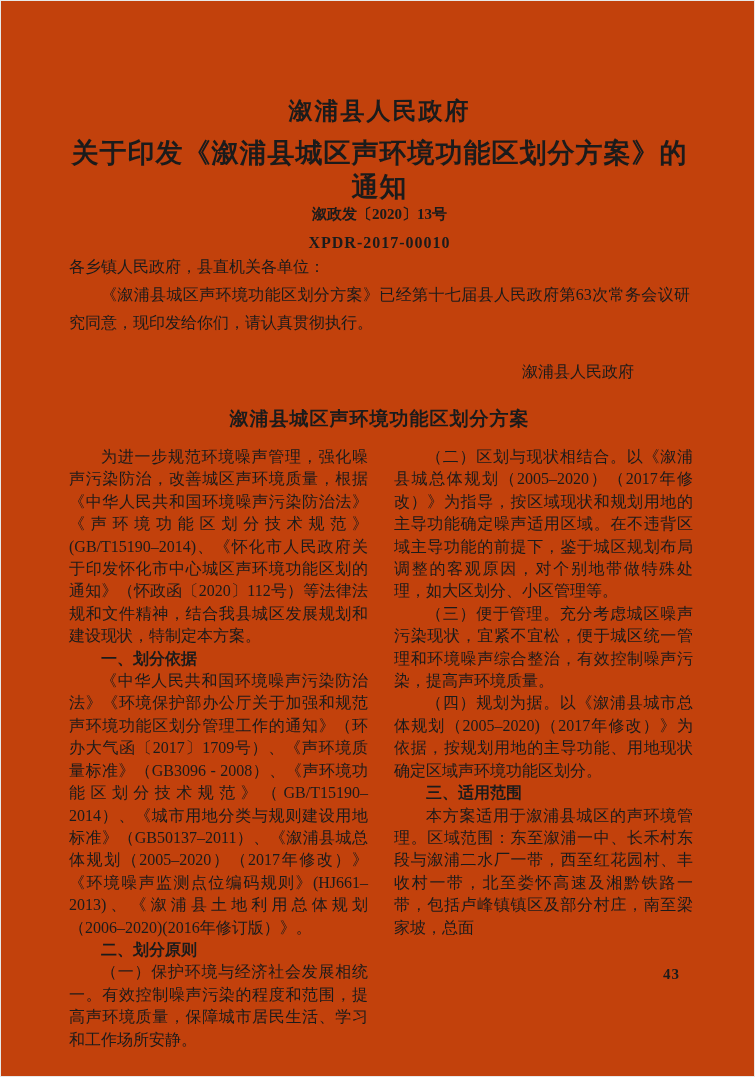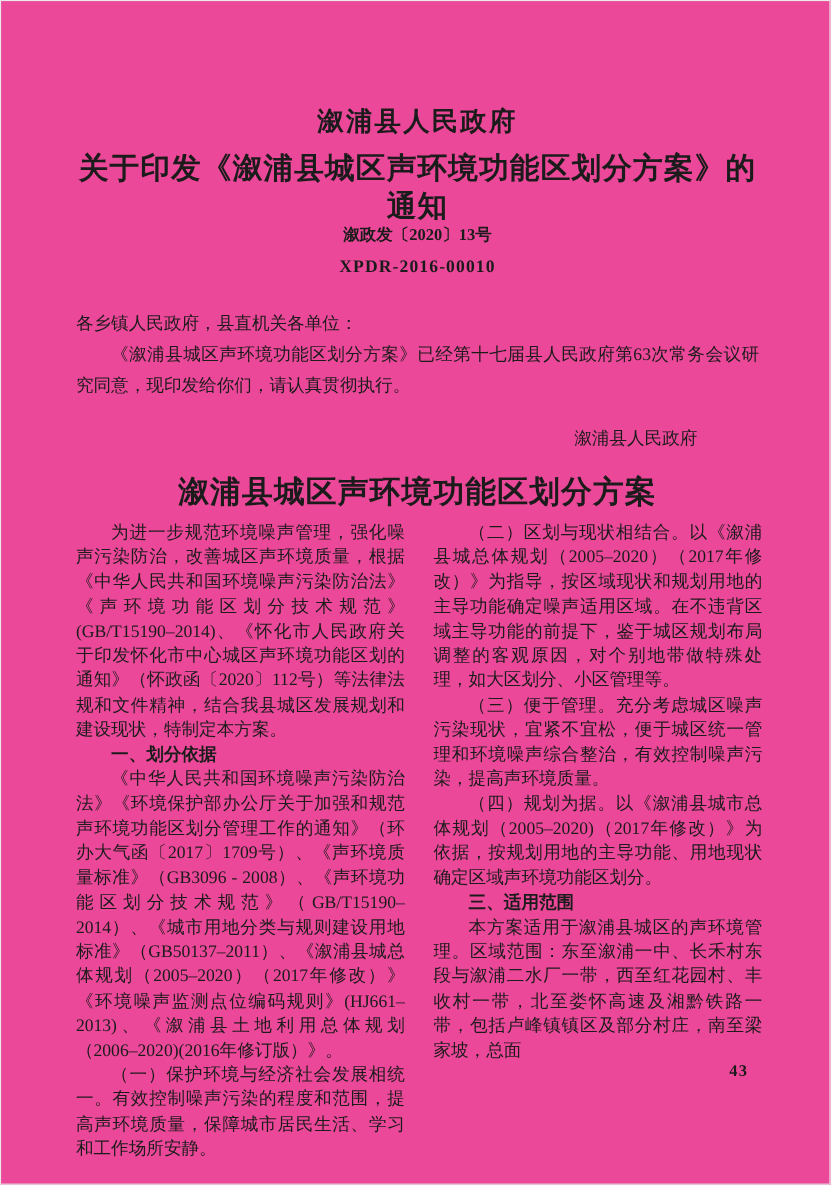--- a/index.html
+++ b/index.html
@@ -5,21 +5,21 @@
   html, body {
     margin: 0;
     padding: 0;
     background: #f4f4f4;
   }
   .page {
     position: relative;
     width: 755px;
     height: 1077px;
     margin: 0 auto;
-    background: #ec4899;
+    background: #c2410c;
     box-sizing: border-box;
     padding: 95px 64px 0 68px;
     border: 1px solid #e8e8e8;
     color: #1b1b1b;
     font-family: "Liberation Serif", serif;
     overflow: hidden;
   }
   .org-title {
     text-align: center;
     font-family: "Liberation Sans", sans-serif;
@@ -45,21 +45,20 @@
   }
   .doc-code {
     text-align: center;
     font-size: 16px;
     font-weight: bold;
     letter-spacing: 1px;
     margin-top: 9px;
     line-height: 20px;
   }
   .notice {
-    margin-top: 28px;
     font-size: 16px;
     line-height: 28px;
   }
   .salutation {
     margin: 0;
   }
   .notice-body {
     margin: 0;
     text-indent: 2em;
     text-align: justify;
@@ -69,21 +68,21 @@
     margin-top: 20px;
     text-align: right;
     padding-right: 56px;
     line-height: 30px;
   }
   .sig-block div { white-space: nowrap; }
   .plan-title {
     text-align: center;
     font-family: "Liberation Sans", sans-serif;
     font-weight: bold;
-    font-size: 28px;
+    font-size: 19px;
     letter-spacing: 1px;
     margin-top: 18px;
     line-height: 28px;
   }
   .columns {
     display: flex;
     gap: 26px;
     margin-top: 13px;
   }
   .col {
@@ -114,37 +113,38 @@
   }
 </style>
 </head>
 <body>
 
 <div class="page">
 
   <div class="org-title">溆浦县人民政府</div>
   <div class="doc-title">关于印发《溆浦县城区声环境功能区划分方案》的通知</div>
   <div class="doc-number">溆政发〔2020〕13号</div>
-  <div class="doc-code">XPDR-2016-00010</div>
+  <div class="doc-code">XPDR-2017-00010</div>
 
   <div class="notice">
     <p class="salutation">各乡镇人民政府，县直机关各单位：</p>
     <p class="notice-body">《溆浦县城区声环境功能区划分方案》已经第十七届县人民政府第63次常务会议研究同意，现印发给你们，请认真贯彻执行。</p>
     <div class="sig-block">
       <div>溆浦县人民政府</div>
     </div>
   </div>
 
   <div class="plan-title">溆浦县城区声环境功能区划分方案</div>
 
   <div class="columns">
     <div class="col">
       <p class="para">为进一步规范环境噪声管理，强化噪声污染防治，改善城区声环境质量，根据《中华人民共和国环境噪声污染防治法》《声环境功能区划分技术规范》(GB/T15190–2014)、《怀化市人民政府关于印发怀化市中心城区声环境功能区划的通知》（怀政函〔2020〕112号）等法律法规和文件精神，结合我县城区发展规划和建设现状，特制定本方案。</p>
       <p class="heading">一、划分依据</p>
       <p class="para">《中华人民共和国环境噪声污染防治法》《环境保护部办公厅关于加强和规范声环境功能区划分管理工作的通知》（环办大气函〔2017〕1709号）、《声环境质量标准》（GB3096 - 2008）、《声环境功能区划分技术规范》（GB/T15190–2014）、《城市用地分类与规则建设用地标准》（GB50137–2011）、《溆浦县城总体规划（2005–2020）（2017年修改）》《环境噪声监测点位编码规则》(HJ661–2013)、《溆浦县土地利用总体规划（2006–2020)(2016年修订版）》。</p>
+      <p class="heading">二、划分原则</p>
       <p class="para">（一）保护环境与经济社会发展相统一。有效控制噪声污染的程度和范围，提高声环境质量，保障城市居民生活、学习和工作场所安静。</p>
     </div>
     <div class="col">
       <p class="para">（二）区划与现状相结合。以《溆浦县城总体规划（2005–2020）（2017年修改）》为指导，按区域现状和规划用地的主导功能确定噪声适用区域。在不违背区域主导功能的前提下，鉴于城区规划布局调整的客观原因，对个别地带做特殊处理，如大区划分、小区管理等。</p>
       <p class="para">（三）便于管理。充分考虑城区噪声污染现状，宜紧不宜松，便于城区统一管理和环境噪声综合整治，有效控制噪声污染，提高声环境质量。</p>
       <p class="para">（四）规划为据。以《溆浦县城市总体规划（2005–2020)（2017年修改）》为依据，按规划用地的主导功能、用地现状确定区域声环境功能区划分。</p>
       <p class="heading">三、适用范围</p>
       <p class="para">本方案适用于溆浦县城区的声环境管理。区域范围：东至溆浦一中、长禾村东段与溆浦二水厂一带，西至红花园村、丰收村一带，北至娄怀高速及湘黔铁路一带，包括卢峰镇镇区及部分村庄，南至梁家坡，总面</p>
     </div>
   </div>

